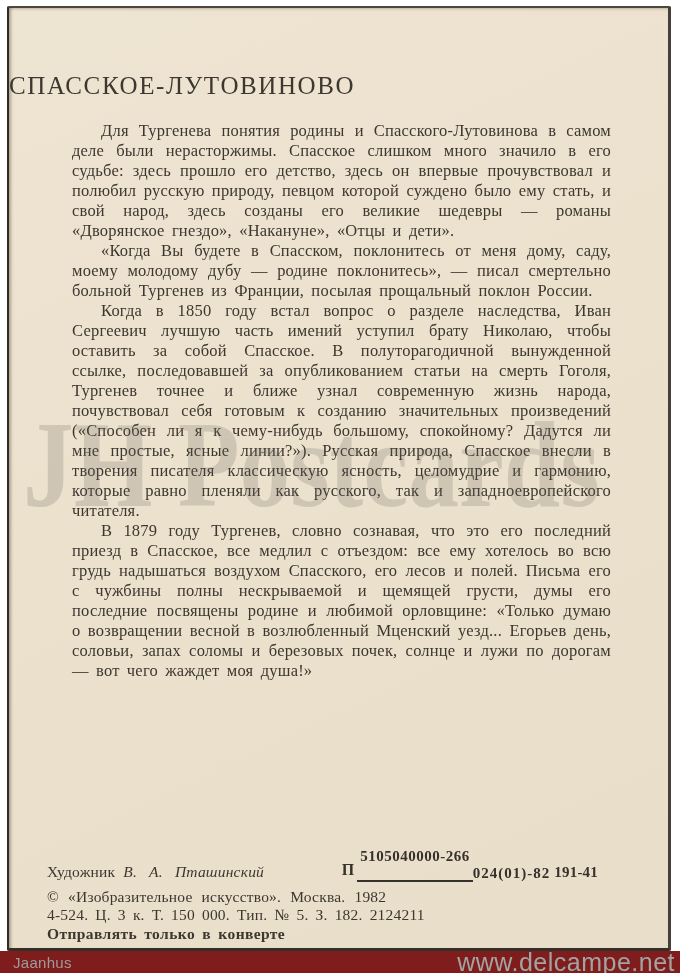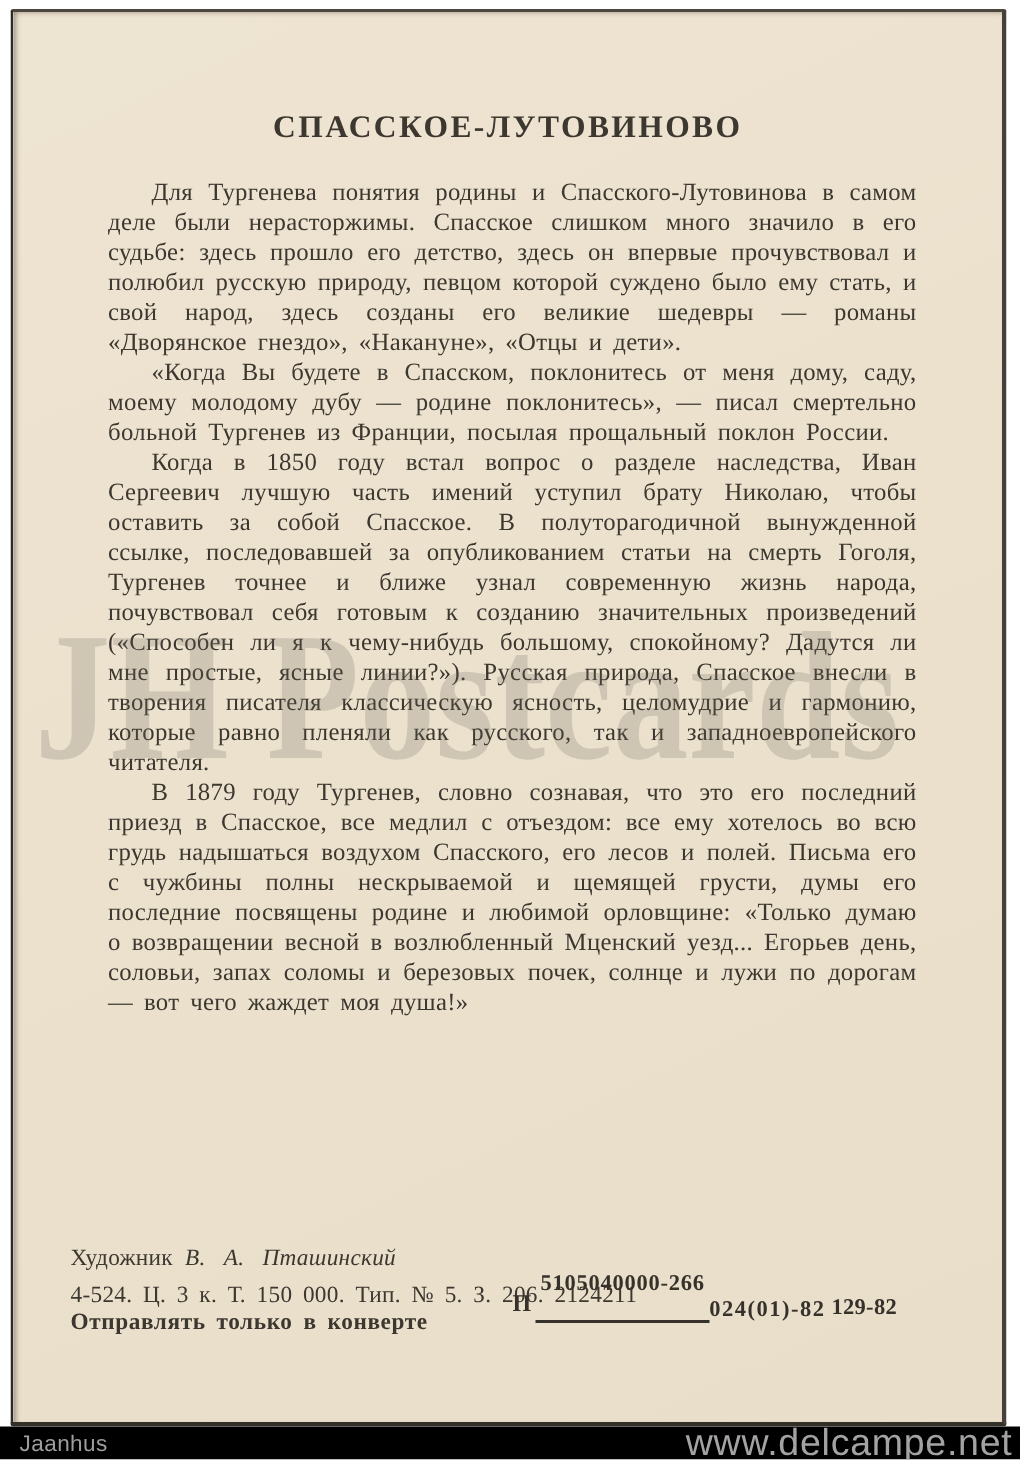--- a/index.html
+++ b/index.html
@@ -16,40 +16,39 @@
     border-top:2px solid #4c463e;
     border-left:2px solid #2e2a25;
     border-right:3px solid #45403a;
     border-bottom:3px solid #332f29;
     box-shadow:inset 4px 0 3px -2px rgba(120,110,95,.55), inset 0 3px 3px -2px rgba(120,110,95,.4);
     border-radius:2px;
     overflow:hidden;
   }
   .title{
     margin:64px 0 0 0;
-    text-align:center;
-    font-size:21px;font-weight:700;
+    font-size:25px;font-weight:400;
     letter-spacing:1.6px;
     color:#3c372f;
   }
   .text-block{
     margin:21px 57px 0 63px;
     font-size:16.5px;line-height:20px;
     color:#3c372f;
     text-align:justify;
     word-spacing:3px;letter-spacing:.2px;
   }
   .text-block p{margin:0;text-indent:29px;}
   
   .imprint{
     position:absolute;left:38px;right:38px;top:822px;
     font-size:15.5px;line-height:18.5px;color:#3c372f;
     letter-spacing:.2px;
   }
-  .artist-line{margin-bottom:6px;word-spacing:4px;}
+  .artist-line{margin-bottom:6px;word-spacing:4px;margin-top:33px;}
   .artist-name{font-style:italic;margin-left:8px;word-spacing:8px;}
   .pub-line{word-spacing:5px;}
   .print-line{word-spacing:3px;}
   .env-line{font-weight:bold;letter-spacing:.4px;word-spacing:3px;}
   .code{
     position:absolute;right:32px;top:18px;
     display:flex;align-items:center;
     font-weight:bold;font-size:15px;color:#36322b;
   }
   .code .prefix{margin-right:3px;margin-top:10px;font-size:16px;}
@@ -61,21 +60,21 @@
   .watermark{
     position:absolute;left:14px;top:392px;width:660px;
     font-family:"Liberation Serif",serif;font-weight:bold;
     font-size:122px;line-height:130px;white-space:nowrap;
     color:rgba(104,99,92,0.22);
     transform:scaleX(0.83);transform-origin:left center;
     pointer-events:none;user-select:none;
   }
   
   .footer{
-    position:absolute;left:0;top:951px;width:680px;height:22px;background:#000000;
+    position:absolute;left:0;top:951px;width:680px;height:22px;background:#7f1d1d;
     font-family:"Liberation Sans",sans-serif;
   }
   .footer-left{
     position:absolute;left:13px;top:3px;
     font-size:15px;color:#9d9d9d;letter-spacing:.3px;
   }
   .footer-right{
     position:absolute;right:5px;top:-3px;
     font-size:25px;color:#a3a3a3;letter-spacing:.5px;
   }
@@ -91,30 +90,31 @@
     <p>Для Тургенева понятия родины и Спасского-Лутовинова в самом деле были нерасторжимы. Спасское слишком много значило в его судьбе: здесь прошло его детство, здесь он впервые прочувствовал и полюбил русскую природу, певцом которой суждено было ему стать, и свой народ, здесь созданы его великие шедевры — романы «Дворянское гнездо», «Накануне», «Отцы и дети».</p>
     <p>«Когда Вы будете в Спасском, поклонитесь от меня дому, саду, моему молодому дубу — родине поклонитесь», — писал смертельно больной Тургенев из Франции, посылая прощальный поклон России.</p>
     <p>Когда в 1850 году встал вопрос о разделе наследства, Иван Сергеевич лучшую часть имений уступил брату Николаю, чтобы оставить за собой Спасское. В полуторагодичной вынужденной ссылке, последовавшей за опубликованием статьи на смерть Гоголя, Тургенев точнее и ближе узнал современную жизнь народа, почувствовал себя готовым к созданию значительных произведений («Способен ли я к чему-нибудь большому, спокойному? Дадутся ли мне простые, ясные линии?»). Русская природа, Спасское внесли в творения писателя классическую ясность, целомудрие и гармонию, которые равно пленяли как русского, так и западноевропейского читателя.</p>
     <p>В 1879 году Тургенев, словно сознавая, что это его последний приезд в Спасское, все медлил с отъездом: все ему хотелось во всю грудь надышаться воздухом Спасского, его лесов и полей. Письма его с чужбины полны нескрываемой и щемящей грусти, думы его последние посвящены родине и любимой орловщине: «Только думаю о возвращении весной в возлюбленный Мценский уезд... Егорьев день, соловьи, запах соломы и березовых почек, солнце и лужи по дорогам — вот чего жаждет моя душа!»</p>
   </div>
 
   <div class="imprint">
     <div class="artist-line">
       <span>Художник</span><span class="artist-name">В. А. Пташинский</span>
     </div>
-    <div class="print-line">4-524. Ц. 3 к. Т. 150 000. Тип. № 5. З. 206. 2124211</div>
+    <div class="pub-line">© «Изобразительное искусство». Москва. 1982</div>
+    <div class="print-line">4-524. Ц. 3 к. Т. 150 000. Тип. № 5. З. 182. 2124211</div>
     <div class="env-line">Отправлять только в конверте</div>
 
     <div class="code">
       <span class="prefix">П</span>
       <span class="frac">
         <span class="num">5105040000-266</span>
         <span class="den">024(01)-82</span>
       </span>
-      <span class="suffix">129-82</span>
+      <span class="suffix">191-41</span>
     </div>
   </div>
 
   <div class="watermark">JH Postcards</div>
 </div>
 
 <div class="footer">
   <span class="footer-left">Jaanhus</span>
   <span class="footer-right">www.delcampe.net</span>
 </div>

